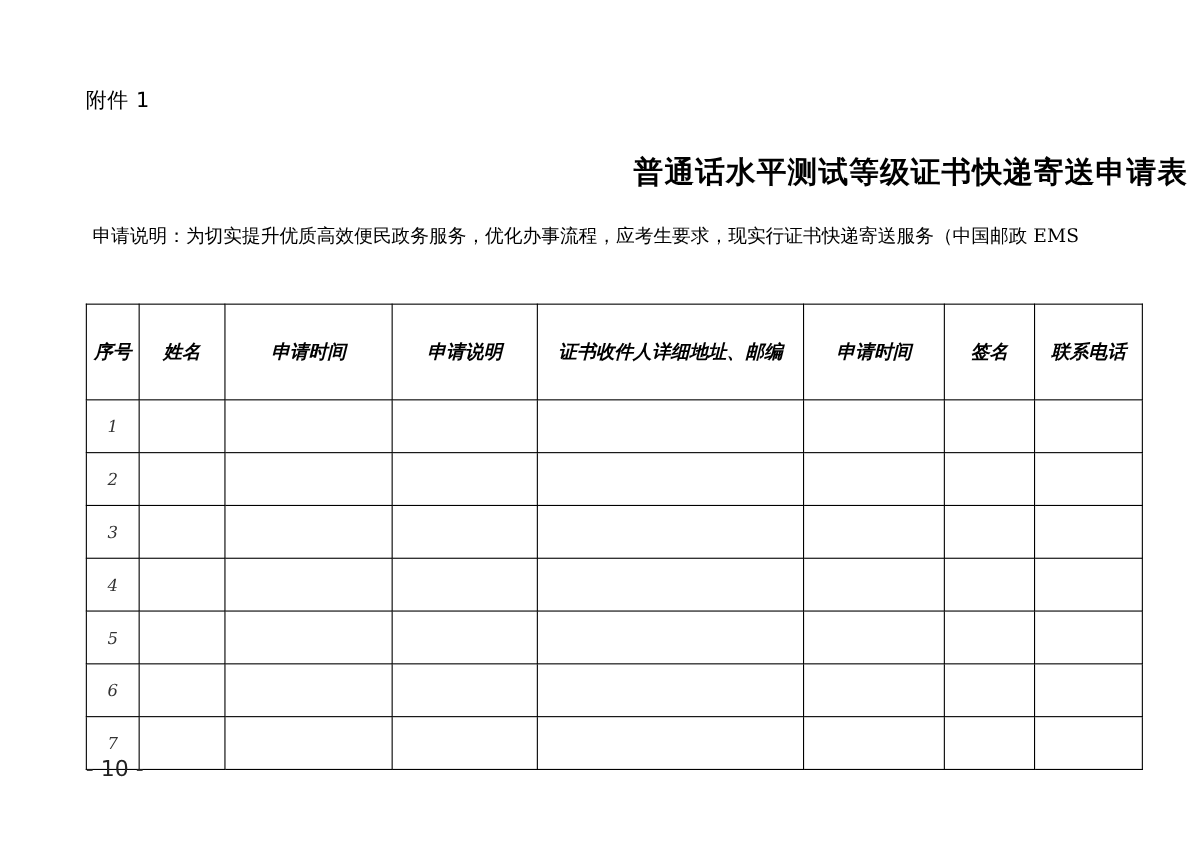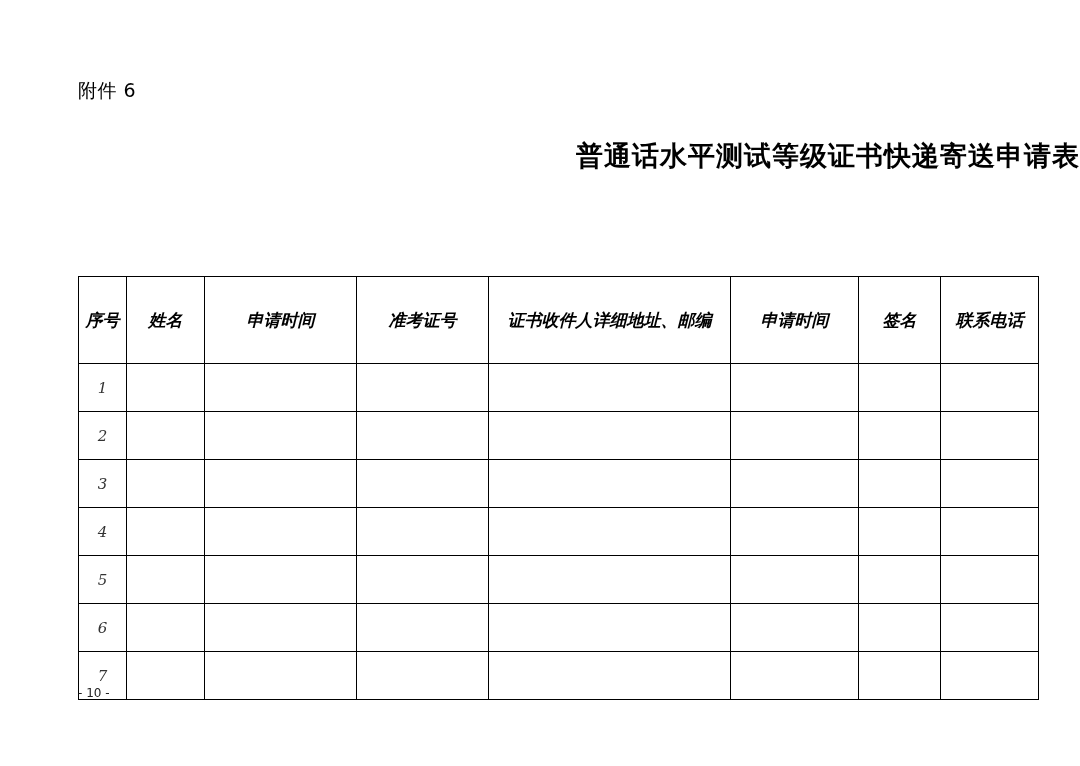--- a/index.html
+++ b/index.html
@@ -94,54 +94,55 @@
   .col-id    { width: 152px; }
   .col-exam  { width: 132px; }
   .col-addr  { width: 242px; }
   .col-phone { width: 128px; }
   .col-sign  { width: 82px; }
   .col-date  { width: 98px; }
   .page-number {
     position: absolute;
     left: 78px;
     top: 686px;
-    font-size: 12px;
+    font-size: 20px;
     font-family: "DejaVu Sans", "Liberation Sans", sans-serif;
     color: #222;
   }
 </style>
 </head>
 <body>
 
 <div class="page">
 
-  <div class="attachment-label">附件 6</div>
+  <div class="attachment-label">附件 1</div>
 
   <div class="doc-title">普通话水平测试等级证书快递寄送申请表</div>
 
   <div class="instructions">
+    <span>申请说明：为切实提升优质高效便民政务服务，优化办事流程，应考生要求，现实行证书快递寄送服务（中国邮政 EMS</span>
   </div>
 
   <table class="form-table">
     <colgroup>
       <col class="col-idx">
       <col class="col-name">
       <col class="col-id">
       <col class="col-exam">
       <col class="col-addr">
       <col class="col-phone">
       <col class="col-sign">
       <col class="col-date">
     </colgroup>
     <thead>
       <tr>
         <th>序号</th>
         <th>姓名</th>
         <th>申请时间</th>
-        <th>准考证号</th>
+        <th>申请说明</th>
         <th>证书收件人详细地址、邮编</th>
         <th>申请时间</th>
         <th>签名</th>
         <th>联系电话</th>
       </tr>
     </thead>
     <tbody>
       <tr>
         <td class="idx">1</td>
         <td></td>

